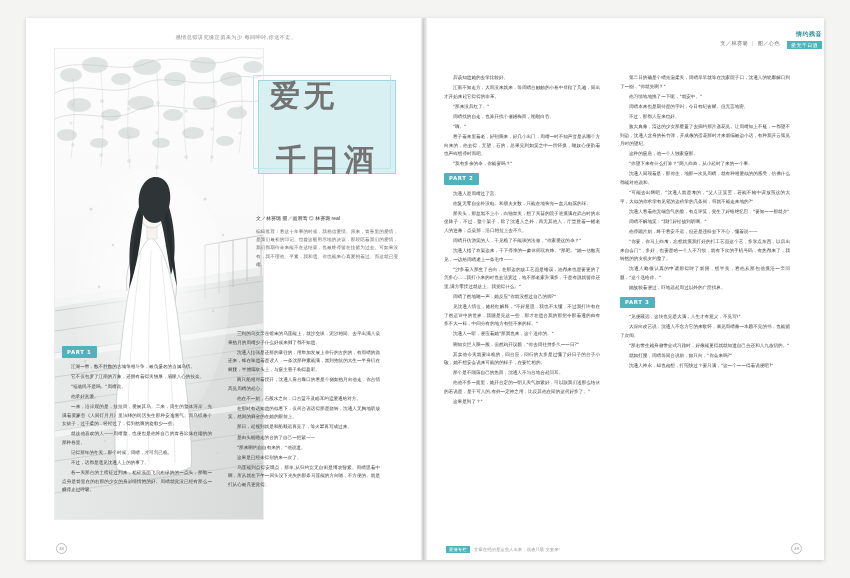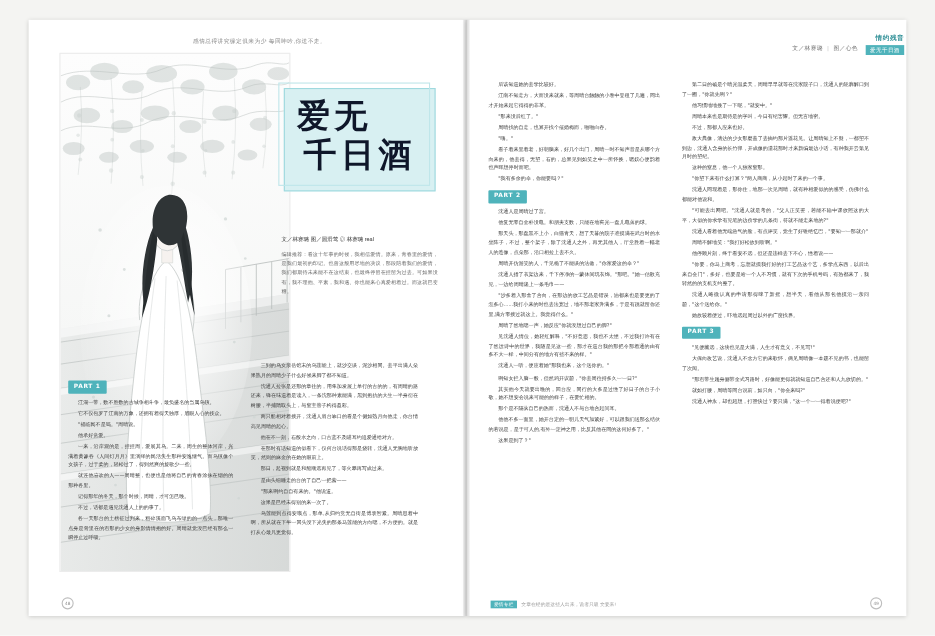--- a/index.html
+++ b/index.html
@@ -121,29 +121,29 @@
     position: absolute;
     left: -6px;
     top: -6px;
     width: 136px;
     height: 92px;
     border: 1px solid #bfe6ea;
   }
   .title-text {
     position: absolute;
     left: 18px;
-    top: 14px;
+    top: 4px;
     font-size: 30px;
     line-height: 36px;
-    color: #0f172a;
+    color: #737373;
     letter-spacing: 4px;
     font-family: "DejaVu Serif", serif;
     font-weight: bold;
   }
-  .title-text .l2 { margin-left: 6px; display: block; }
+  .title-text .l2 { margin-left: 6px; display: block; margin-top: 28px; }
 
   .byline {
     position: absolute;
     left: 256px;
     top: 214px;
     width: 142px;
     font-size: 5px;
     color: #555;
     line-height: 9px;
   }

